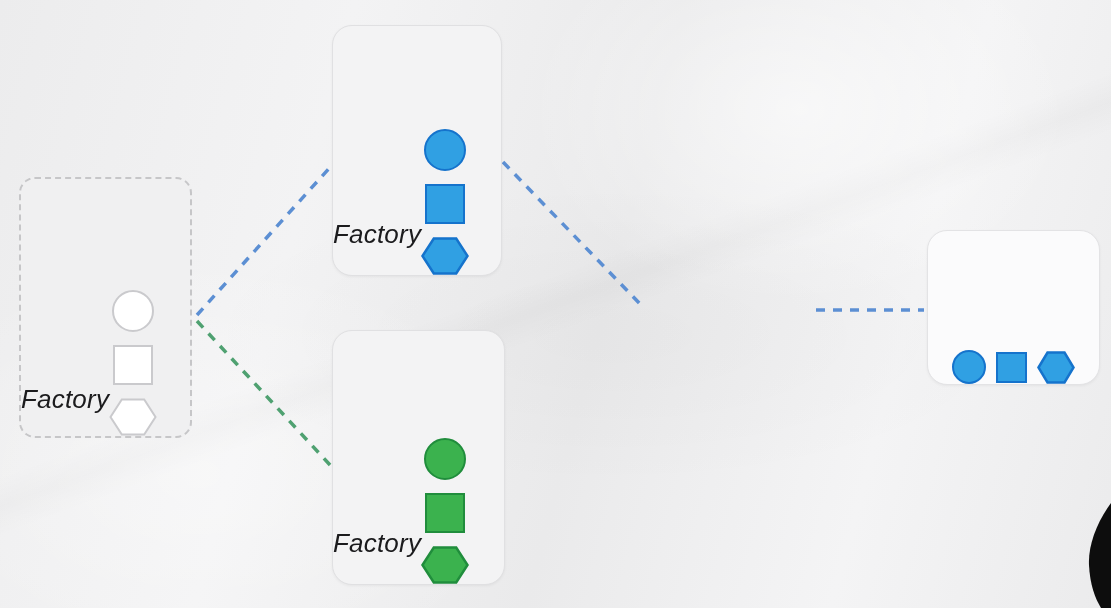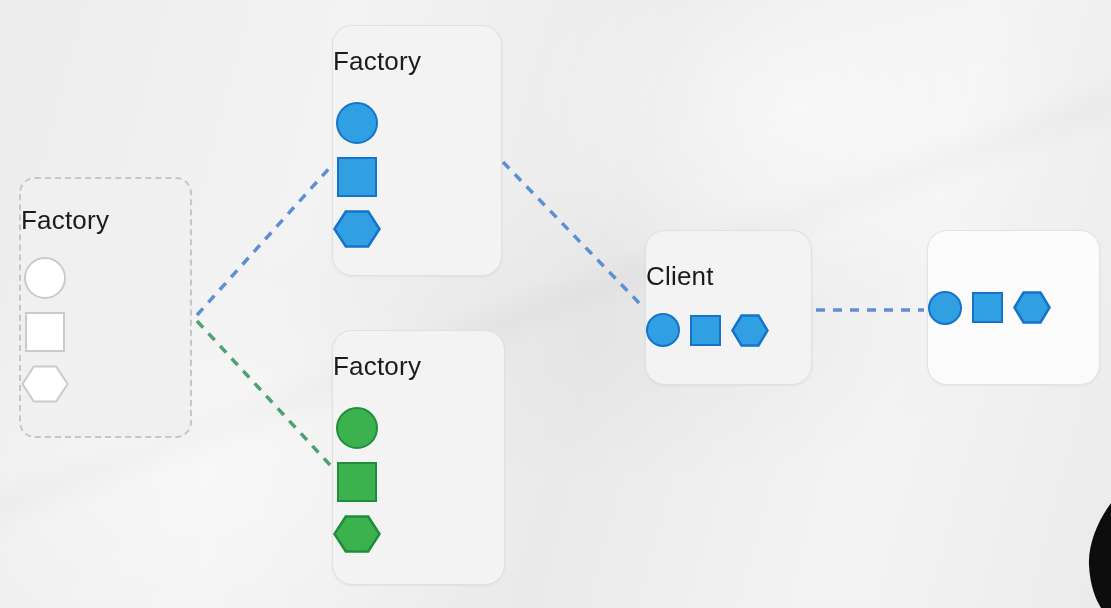--- a/index.html
+++ b/index.html
@@ -23,22 +23,23 @@
     position: absolute;
     left: 0; top: 0;
     width: 1111px; height: 608px;
     z-index: 1;
   }
 
   .node {
     position: absolute;
     z-index: 2;
     display: flex;
-    flex-direction: column;
-    align-items: flex-start;
+    flex-direction: row;
+    align-items: flex-end;
+    font-style: italic;
   }
 
   .node-title {
     font-size: 26px;
     line-height: 30px;
     color: #1b1b1d;
     letter-spacing: 0.2px;
   }
 
   .node-abstract {
@@ -132,30 +133,20 @@
     <div class="node-title">Factory</div>
     <div class="shape-col">
       <div class="circle-lg fill-green"></div>
       <div class="square-lg fill-green"></div>
       <svg class="hex-lg hex-green" viewBox="0 0 48 38">
         <polygon points="1.5,19 12.8,1.5 35.2,1.5 46.5,19 35.2,36.5 12.8,36.5"></polygon>
       </svg>
     </div>
   </div>
 
-  <div class="node node-solid node-client">
-    <div class="node-title">Client</div>
-    <div class="shape-row">
-      <div class="circle-sm fill-blue"></div>
-      <div class="square-sm fill-blue"></div>
-      <svg class="hex-sm hex-blue" viewBox="0 0 38 33">
-        <polygon points="1.5,16.5 10.5,1.5 27.5,1.5 36.5,16.5 27.5,31.5 10.5,31.5"></polygon>
-      </svg>
-    </div>
-  </div>
 
   <div class="node node-solid node-products">
     <div class="shape-row">
       <div class="circle-sm fill-blue"></div>
       <div class="square-sm fill-blue"></div>
       <svg class="hex-sm hex-blue" viewBox="0 0 38 33">
         <polygon points="1.5,16.5 10.5,1.5 27.5,1.5 36.5,16.5 27.5,31.5 10.5,31.5"></polygon>
       </svg>
     </div>
   </div>

